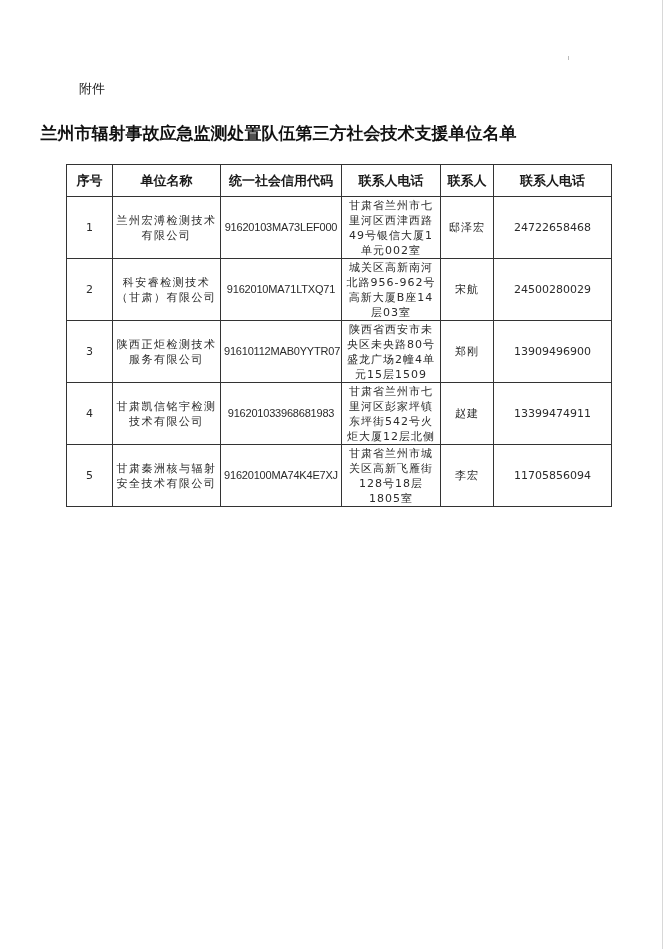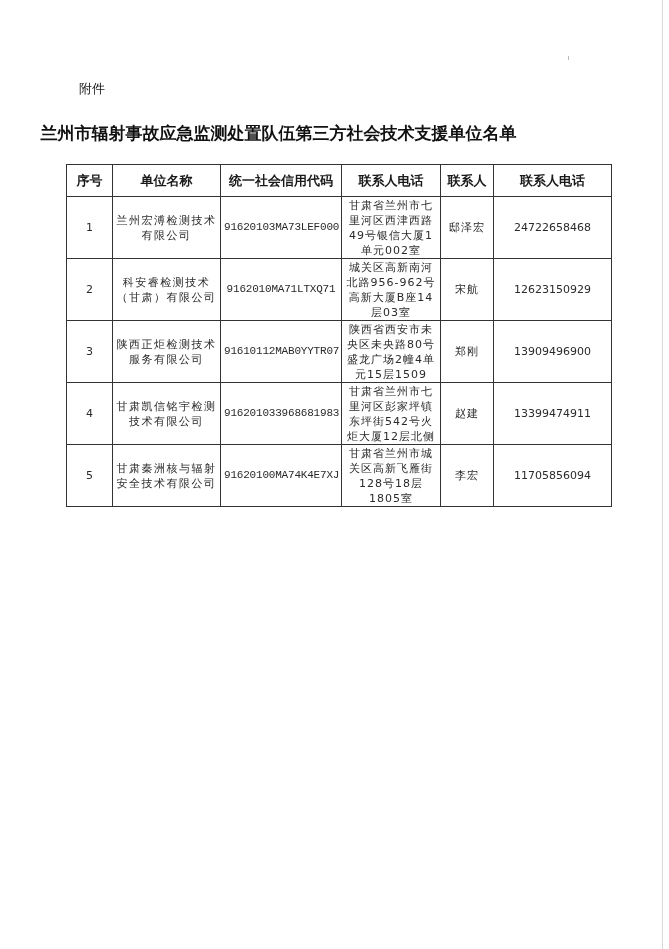--- a/index.html
+++ b/index.html
@@ -27,21 +27,21 @@
   }
   table.roster th {
     height: 31px; font-size: 13px; font-weight: bold; color: #1a1a1a;
     font-family: "DejaVu Sans", "Liberation Sans", sans-serif;
   }
   table.roster td {
     height: 61px; font-size: 11px; line-height: 15px; color: #2a2a2a;
   }
   td.seq { font-size: 11px; }
   td.name { letter-spacing: 1.5px; padding: 0 8px; }
-  td.code { font-family: Liberation Mono, monospace; font-size: 10px; letter-spacing: -0.2px; margin-top: 30px; }
+  td.code { font-family: Liberation Sans, sans-serif; font-size: 10px; letter-spacing: -0.2px; margin-top: 30px; }
   td.addr { letter-spacing: 1px; padding: 0 4px; line-height: 15px; }
   td.contact { font-size: 11px; letter-spacing: 1px; }
   td.phone { font-size: 10.5px; }
   .dot { position: absolute; width: 1px; height: 4px; background: #bbb; }
 </style>
 </head>
 <body>
 
 <div class="page-edge"></div>
 
@@ -76,21 +76,21 @@
       <td class="addr">甘肃省兰州市七里河区西津西路49号银信大厦1单元002室</td>
       <td class="contact">邸泽宏</td>
       <td class="phone">24722658468</td>
     </tr>
     <tr>
       <td class="seq">2</td>
       <td class="name">科安睿检测技术（甘肃）有限公司</td>
       <td class="code">9162010MA71LTXQ71</td>
       <td class="addr">城关区高新南河北路956-962号高新大厦B座14层03室</td>
       <td class="contact">宋航</td>
-      <td class="phone">12623150929</td>
+      <td class="phone">24500280029</td>
     </tr>
     <tr>
       <td class="seq">3</td>
       <td class="name">陕西正炬检测技术服务有限公司</td>
       <td class="code">91610112MAB0YYTR07</td>
       <td class="addr">陕西省西安市未央区未央路80号盛龙广场2幢4单元15层1509</td>
       <td class="contact">郑刚</td>
       <td class="phone">13909496900</td>
     </tr>
     <tr>

